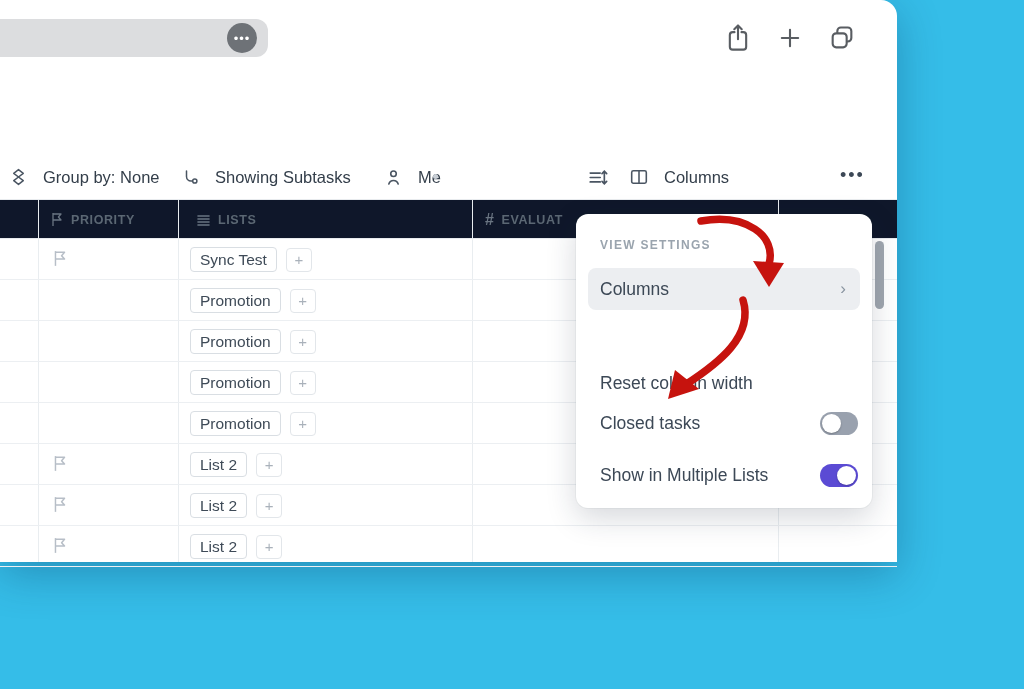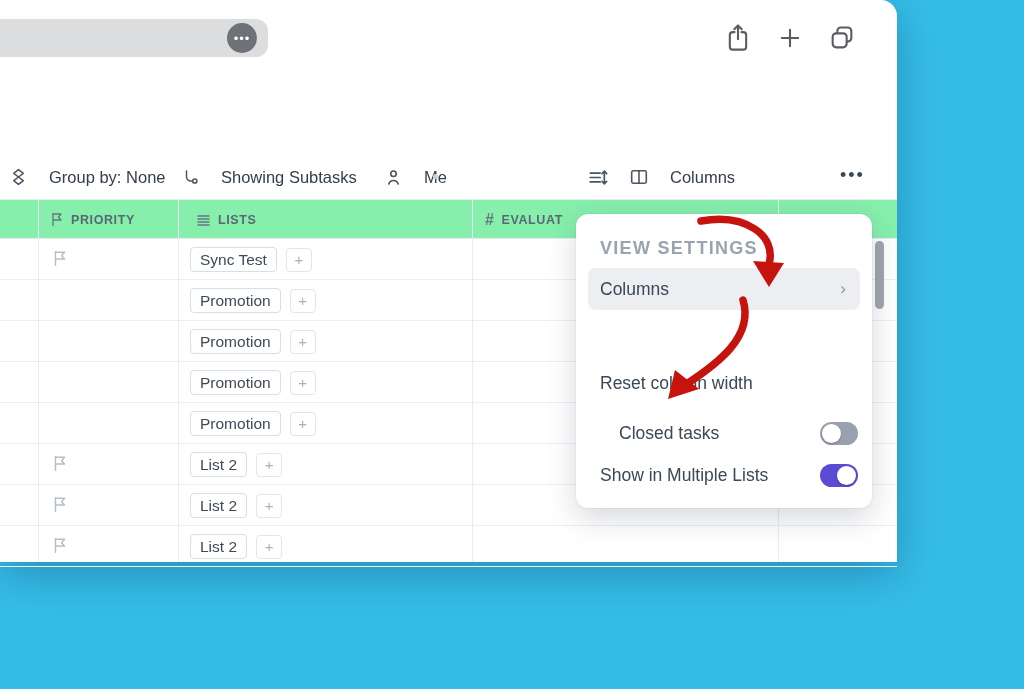--- a/index.html
+++ b/index.html
@@ -32,35 +32,35 @@
     position:absolute; left:776px; top:92px; width:92px; height:42px;
     border:1px solid #e4e7ea; border-radius:10px; background:#fff;
     box-shadow:0 1px 3px rgba(0,0,0,.06);
     display:flex; align-items:center; justify-content:center; gap:8px;
     font-size:17px; color:#3c4856;
   }
   .share-btn svg { color:#6b7683; }
 
   
   .toolbar { position:absolute; left:0; top:158px; width:897px; height:41px; color:#333e4a; font-size:16.5px; }
-  .tb-item { position:absolute; top:0; height:38px; display:flex; align-items:center; gap:22px; white-space:nowrap; }
+  .tb-item { position:absolute; top:0; height:38px; display:flex; align-items:center; gap:16px; white-space:nowrap; }
   .tb-item svg { color:#4a5562; flex:0 0 auto; }
   .tb-dot { position:absolute; left:433px; top:16px; width:5px; height:5px; border-radius:50%; background:#c9cfd6; }
   .show-pill {
     position:absolute; left:744px; top:1px; height:37px; padding:0 15px;
     background:#e9ebee; border-radius:8px; display:flex; align-items:center; gap:7px;
     font-size:17px; color:#2f3a46;
   }
   .tb-more { position:absolute; left:840px; top:7px; font-size:18px; letter-spacing:2px; color:#3c4856; }
   .toolbar-sep { position:absolute; left:0; top:199px; width:897px; height:1px; background:#e8ebee; }
 
   
   .thead {
     position:absolute; left:0; top:200px; width:897px; height:39px;
-    background:#86efac; border-bottom:1px solid #e8ebee;
+    background:#0f172a; border-bottom:1px solid #e8ebee;
     color:#5b6773; font-size:12.5px; letter-spacing:.6px; font-weight:600;
   }
   .th { position:absolute; top:0; height:39px; display:flex; align-items:center; gap:7px; }
   .th svg, .th .hash { color:#6a7582; font-weight:700; }
   .hash { font-size:16px; }
   .vline { position:absolute; top:200px; bottom:0; width:1px; background:#e9edf0; }
   .row { position:absolute; left:0; width:897px; height:41px; border-bottom:1px solid #eceff2; }
   .row .flag { position:absolute; left:52px; top:11px; color:#b7bec7; }
   .cell-tags { position:absolute; left:190px; top:8px; display:flex; gap:9px; align-items:center; }
   .tag {
@@ -79,27 +79,27 @@
 
   
   .scroll-thumb { position:absolute; left:875px; top:241px; width:9px; height:68px; border-radius:5px; background:#a0a7af; }
 
   
   .menu {
     position:absolute; left:576px; top:214px; width:296px; height:294px;
     background:#fff; border-radius:12px; z-index:5;
     box-shadow:0 10px 30px rgba(25,39,60,.18), 0 0 0 1px rgba(25,39,60,.04);
   }
-  .menu-title { position:absolute; left:24px; top:24px; font-size:18px; font-weight:600; letter-spacing:1.3px; color:#9aa4ae; }
+  .menu-title { position:absolute; left:24px; top:24px; font-size:12px; font-weight:600; letter-spacing:1.3px; color:#9aa4ae; }
   .menu-item { position:absolute; left:0; width:100%; height:30px; display:flex; align-items:center; color:#3c4856; font-size:17.5px; }
   .menu-item .lbl { margin-left:24px; }
   .mi-columns { left:12px; width:272px; height:42px; top:54px; background:#eceef1; border-radius:8px; }
   .mi-columns .lbl { margin-left:12px; }
   .chev { position:absolute; right:14px; color:#8994a0; font-size:17px; }
-  .mi-autosize { top:108px; } .mi-reset { top:154px; } .mi-closed { top:204px;padding-left:19px; } .mi-tasks { top:246px; }
+  .mi-autosize { top:108px; } .mi-reset { top:154px; } .mi-closed { top:194px; } .mi-tasks { top:246px; }
   .toggle { position:absolute; right:14px; width:38px; height:23px; border-radius:12px; }
   .toggle .knob { position:absolute; top:2px; width:19px; height:19px; border-radius:50%; background:#fff; box-shadow:0 1px 2px rgba(0,0,0,.25); }
   .toggle.off { background:#99a1ae; } .toggle.off .knob { left:2px; }
   .toggle.on  { background:#5b4bd4; } .toggle.on  .knob { right:2px; }
 
   
   .arrows { position:absolute; left:0; top:0; width:1024px; height:689px; z-index:9; pointer-events:none; }
 </style>
 </head>
 <body>

